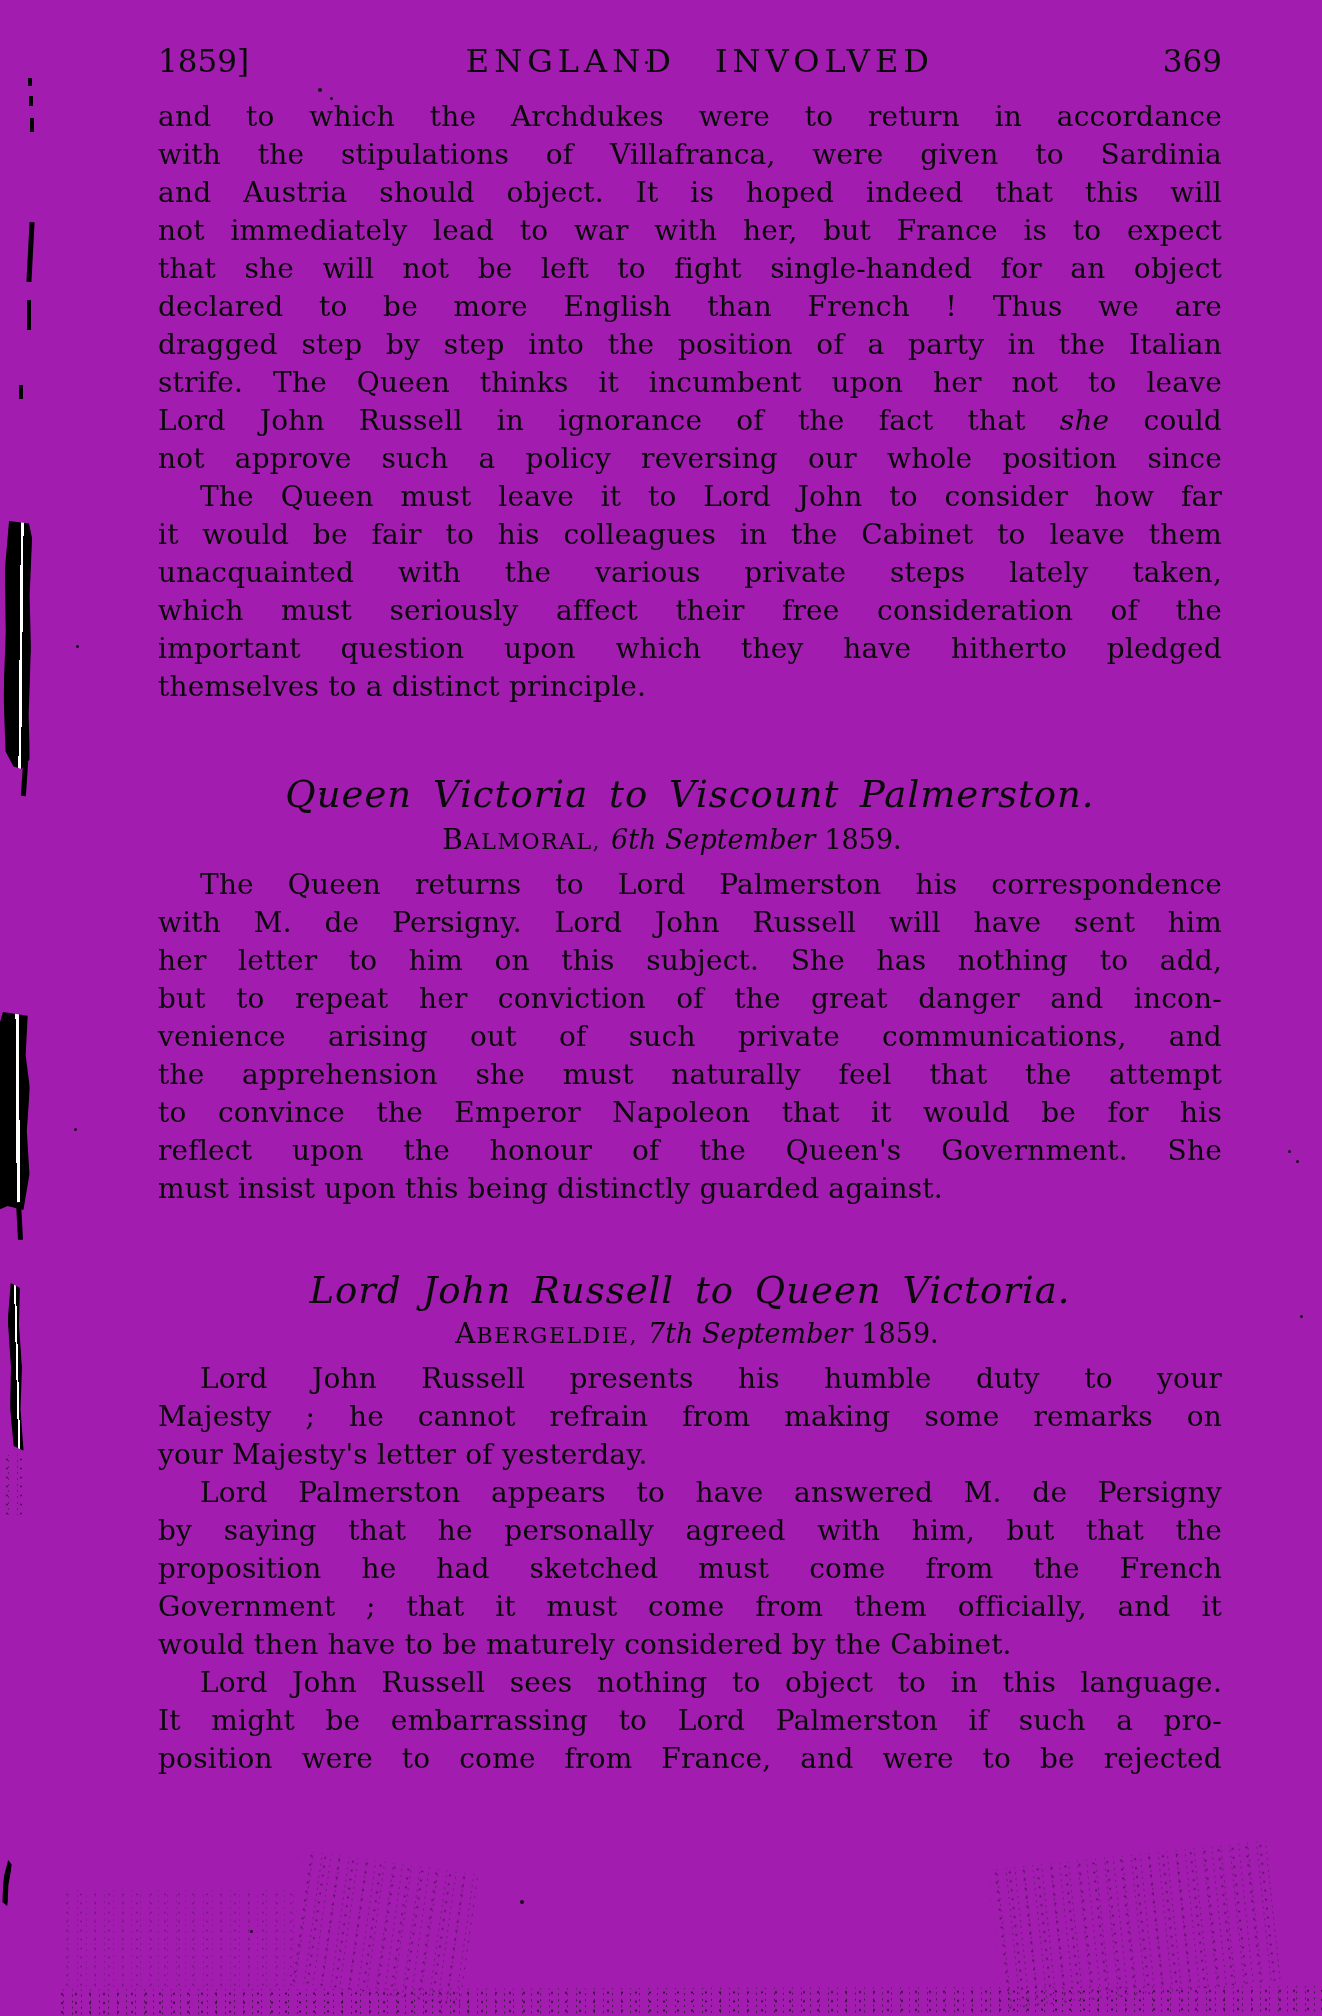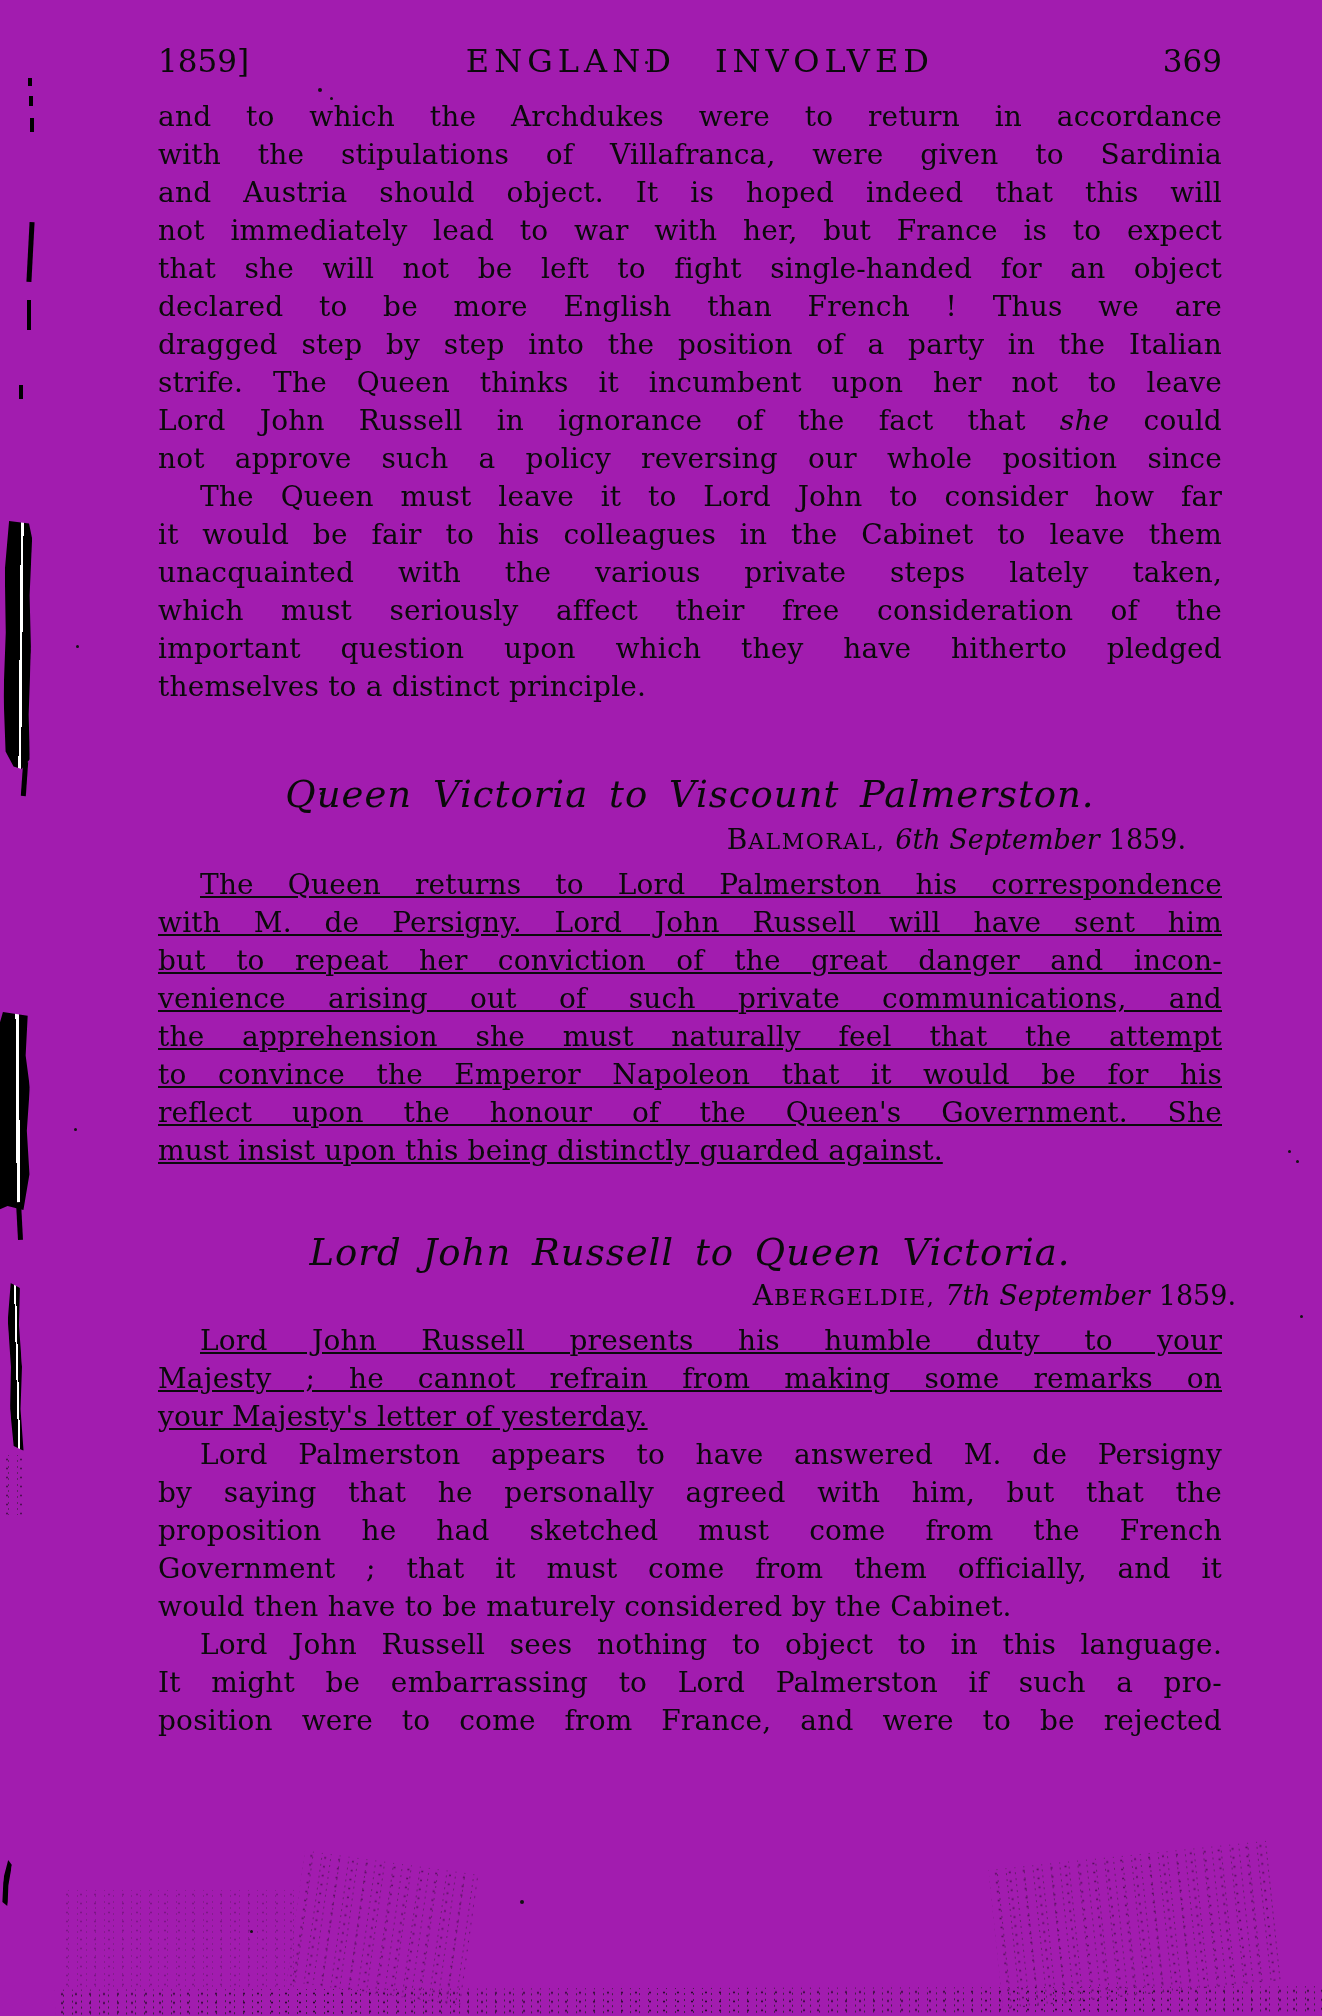--- a/index.html
+++ b/index.html
@@ -48,30 +48,30 @@
     font-size:37px;
     line-height:42px;
     text-align:center;
     letter-spacing:1px;
     word-spacing:8px;
   }
   .letter-head.second{margin-top:62px;text-align:center;}
   .dateline{
     margin-top:6px;
     line-height:36px;
-    text-align:right;
+    text-align:center;
     padding-right:36px;
     font-size:27px;
   }
   .dateline.second{margin-top:4px;padding-right:0;margin-right:-14px;}
   .dl-initial{font-size:28px;letter-spacing:1px;}
   .dl-rest{font-size:22px;letter-spacing:1.5px;}
   .dl-date{font-style:italic;margin-left:10px;}
   .dl-year{margin-left:9px;}
-  .letter-para{margin-top:6px;text-decoration:underline;}
+  .letter-para{margin-top:6px;}
 
   
   .artifact{position:absolute;background:#000;}
   .dash{position:absolute;background:#000;}
   .bar-slit{
     background:linear-gradient(90deg,#000 0 58%,#fff 58% 68%,#000 68% 100%);
   }
   .bar1{
     left:4px;top:521px;width:27px;height:248px;
     clip-path:polygon(14% 0,88% 1%,100% 7%,93% 30%,100% 52%,94% 78%,100% 96%,70% 100%,40% 99%,10% 93%,0 70%,6% 45%,0 20%);
@@ -147,20 +147,21 @@
 
     <div class="letter-head">Queen Victoria to Viscount Palmerston.</div>
 
     <div class="dateline">
       <span class="dl-initial">B</span><span class="dl-rest">ALMORAL,</span><span class="dl-date">6th September</span><span class="dl-year">1859.</span>
     </div>
 
     <div class="letter-para">
       <div class="line ind">The Queen returns to Lord Palmerston his correspondence</div>
       <div class="line">with M. de Persigny. Lord John Russell will have sent him</div>
+      <div class="line">her letter to him on this subject. She has nothing to add,</div>
       <div class="line">but to repeat her conviction of the great danger and incon-</div>
       <div class="line">venience arising out of such private communications, and</div>
       <div class="line">the apprehension she must naturally feel that the attempt</div>
       <div class="line">to convince the Emperor Napoleon that it would be for his</div>
       <div class="line">reflect upon the honour of the Queen's Government. She</div>
       <div class="line last">must insist upon this being distinctly guarded against.</div>
     </div>
 
     <div class="letter-head second">Lord John Russell to Queen Victoria.</div>
 

